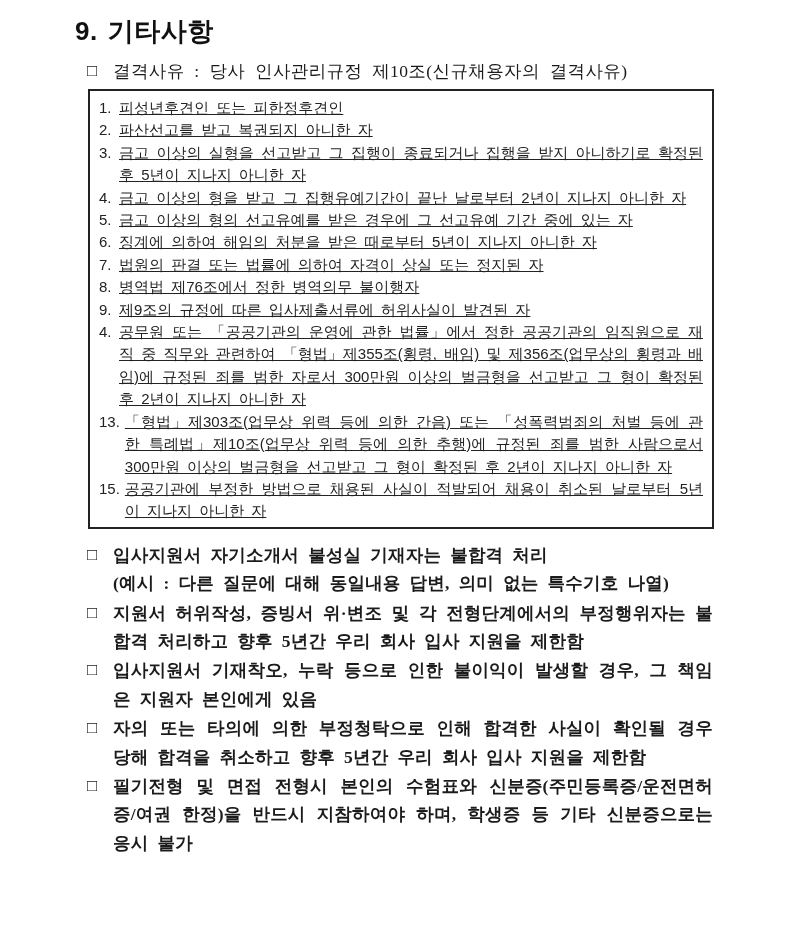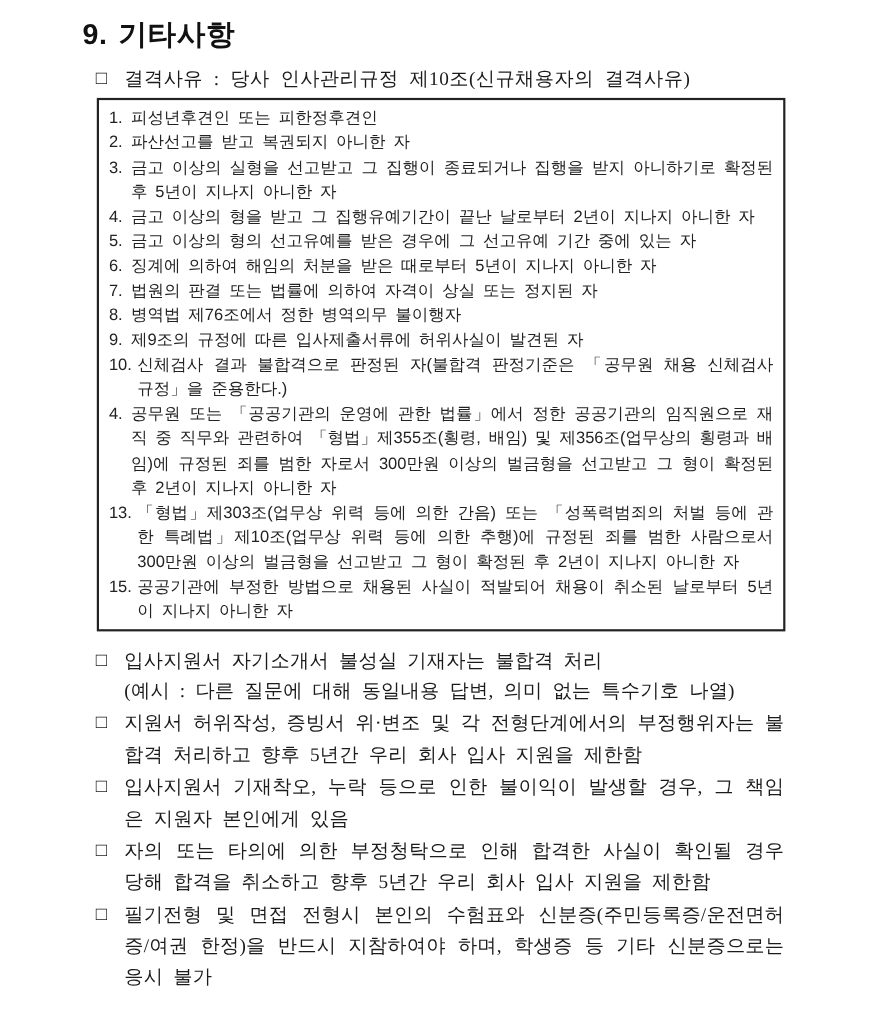--- a/index.html
+++ b/index.html
@@ -67,20 +67,21 @@
   .item { display: flex; }
   .item .num {
     min-width: 15px;
     margin-right: 5px;
     white-space: nowrap;
   }
   .item .txt {
     flex: 1;
     text-align: justify;
     word-spacing: 3px;
+    text-decoration: underline;
   }
 
   
   .notes {
     margin: 12px 0 0 87px;
     width: 626px;
     font-size: 17.5px;
     line-height: 28.4px;
     color: #1b1b1b;
   }
@@ -91,20 +92,21 @@
   .note .mark {
     width: 26px;
     flex-shrink: 0;
     font-size: 17px;
   }
   .note .body {
     flex: 1;
     text-align: justify;
     word-spacing: 4.5px;
     letter-spacing: 0.2px;
+    font-weight: bold;
   }
   .note .body p { margin: 0; }
 </style>
 </head>
 <body>
 
 <div class="page">
 
   <h1 class="title">
     <span>9.</span>
@@ -147,24 +149,20 @@
     </div>
     <div class="item">
       <span class="num">8.</span>
       <span class="txt">병역법 제76조에서 정한 병역의무 불이행자</span>
     </div>
     <div class="item">
       <span class="num">9.</span>
       <span class="txt">제9조의 규정에 따른 입사제출서류에 허위사실이 발견된 자</span>
     </div>
     <div class="item">
-      <span class="num">10.</span>
-      <span class="txt">신체검사 결과 불합격으로 판정된 자(불합격 판정기준은 「공무원 채용 신체검사 규정」을 준용한다.)</span>
-    </div>
-    <div class="item">
       <span class="num">4.</span>
       <span class="txt">공무원 또는 「공공기관의 운영에 관한 법률」에서 정한 공공기관의 임직원으로 재직 중 직무와 관련하여 「형법」제355조(횡령, 배임) 및 제356조(업무상의 횡령과 배임)에 규정된 죄를 범한 자로서 300만원 이상의 벌금형을 선고받고 그 형이 확정된 후 2년이 지나지 아니한 자</span>
     </div>
     <div class="item">
       <span class="num">13.</span>
       <span class="txt">「형법」제303조(업무상 위력 등에 의한 간음) 또는 「성폭력범죄의 처벌 등에 관한 특례법」제10조(업무상 위력 등에 의한 추행)에 규정된 죄를 범한 사람으로서 300만원 이상의 벌금형을 선고받고 그 형이 확정된 후 2년이 지나지 아니한 자</span>
     </div>
     <div class="item">
       <span class="num">15.</span>
       <span class="txt">공공기관에 부정한 방법으로 채용된 사실이 적발되어 채용이 취소된 날로부터 5년이 지나지 아니한 자</span>

